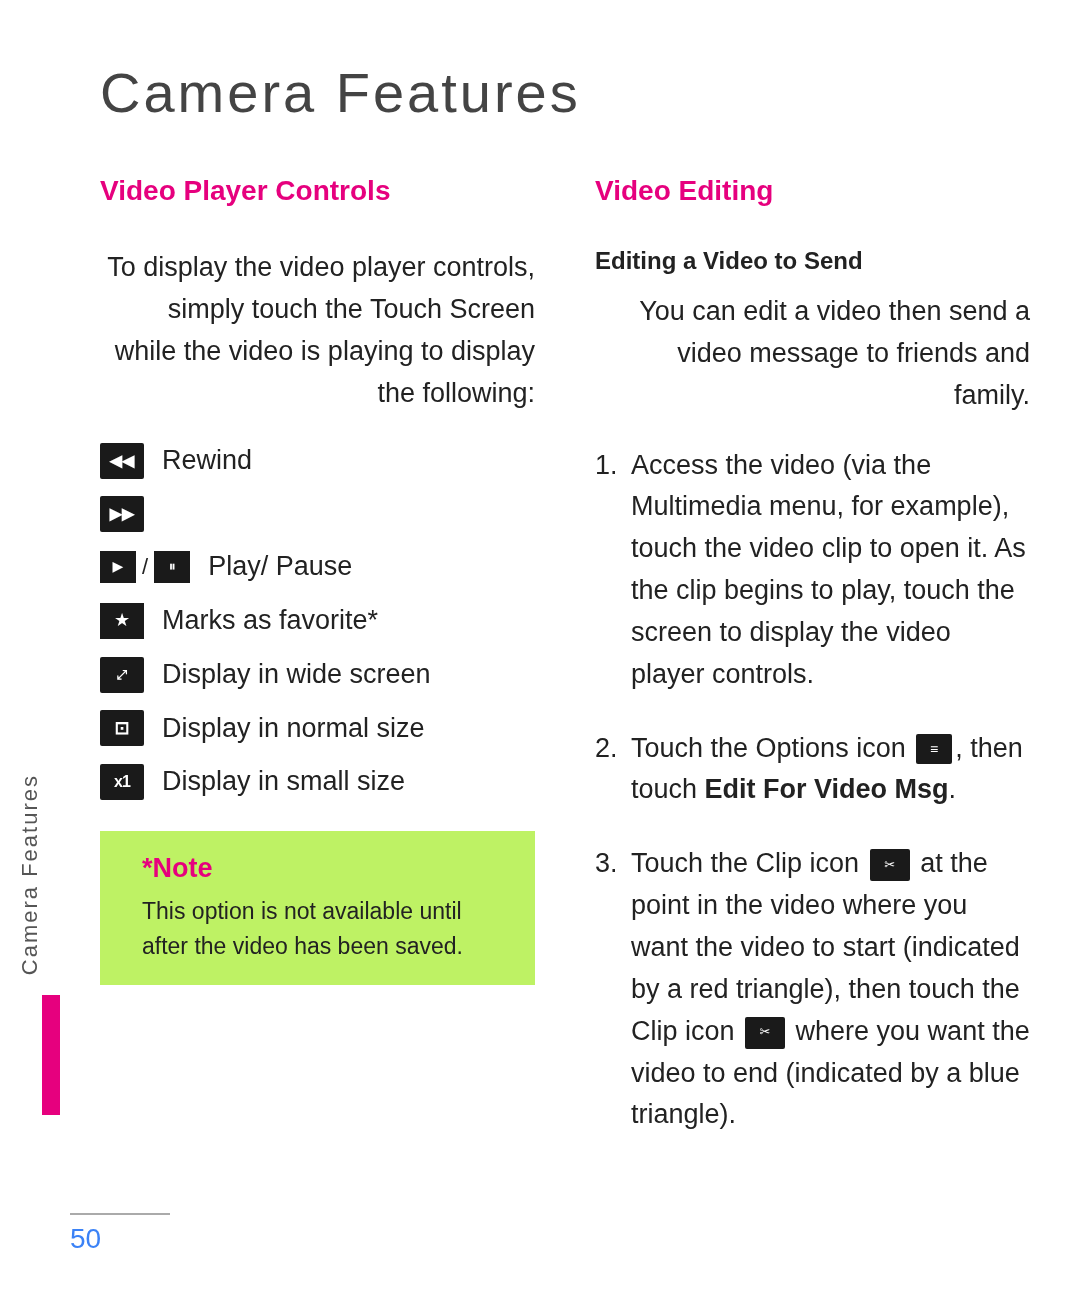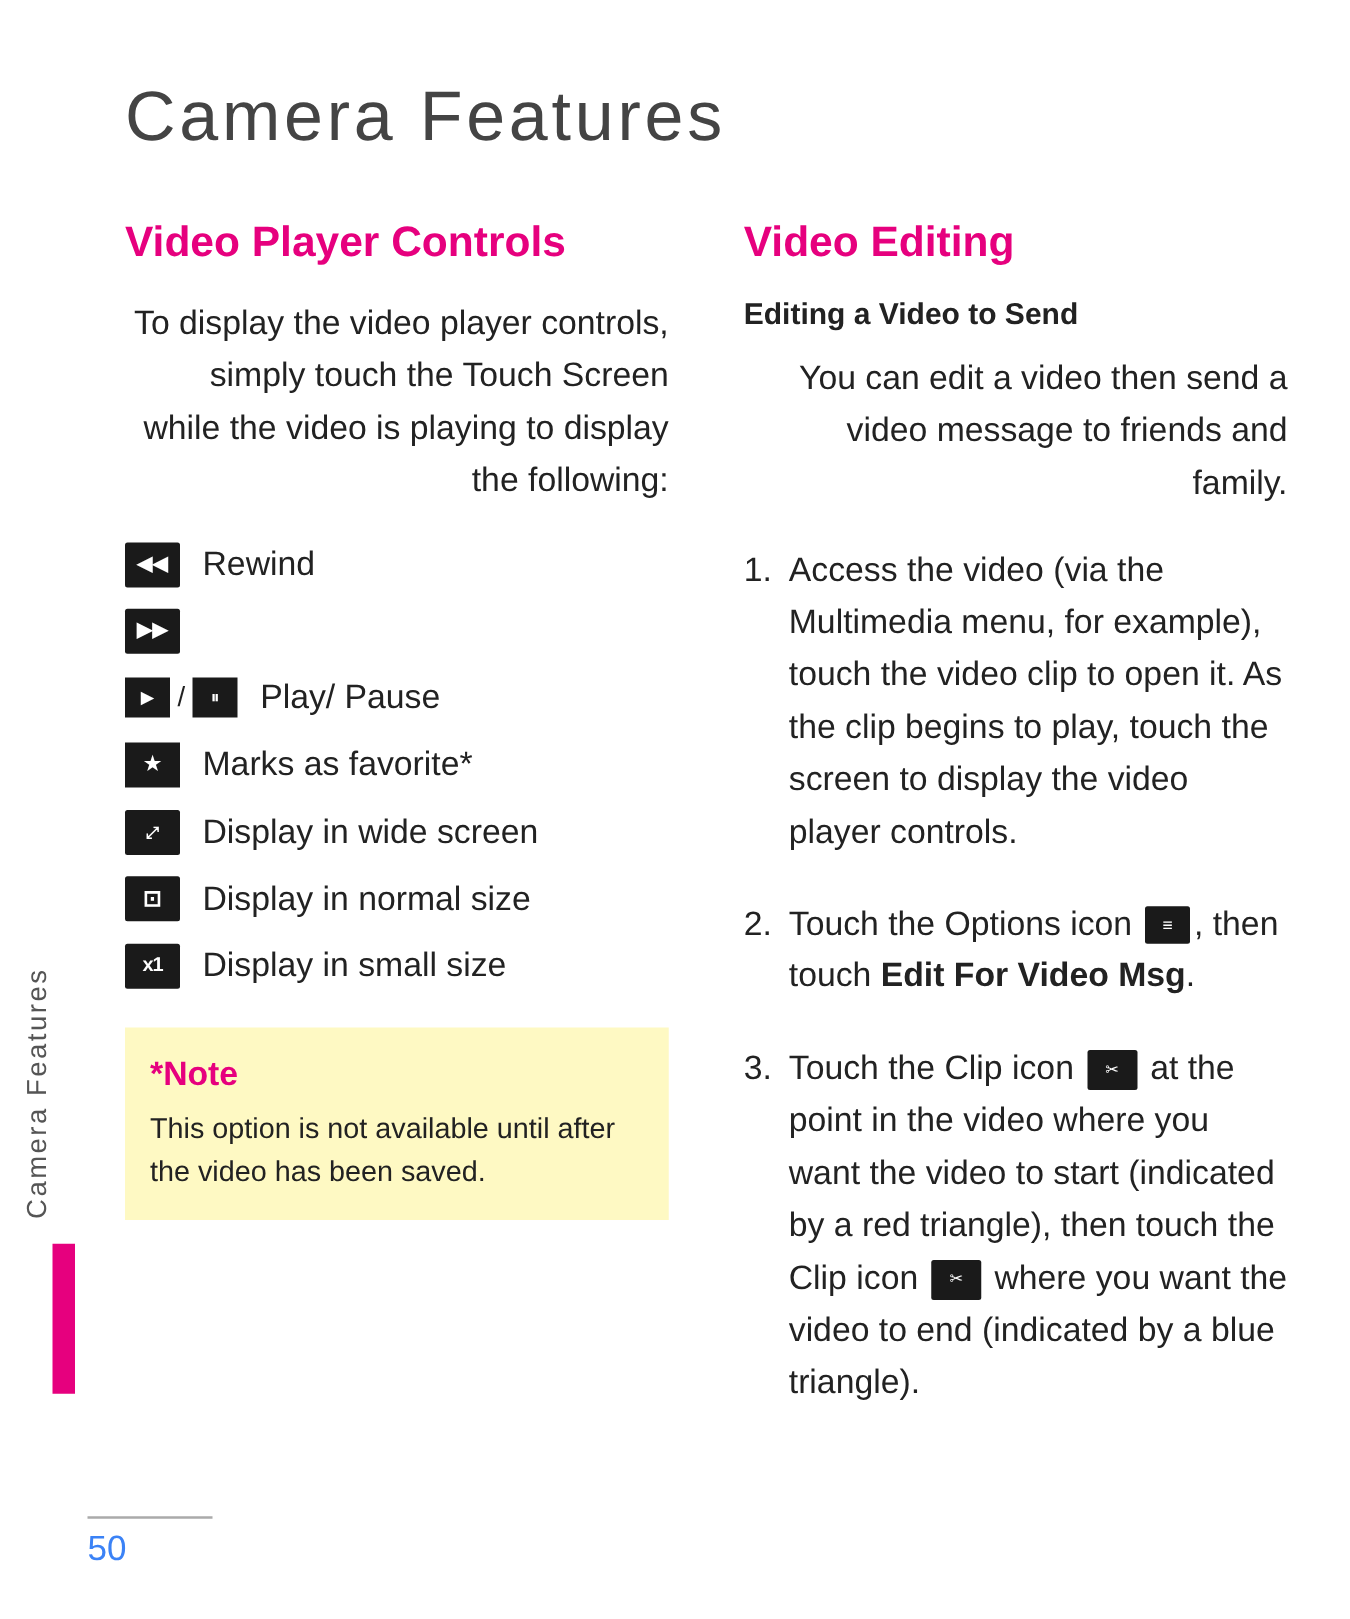--- a/index.html
+++ b/index.html
@@ -78,24 +78,24 @@
     .left-column {
       flex: 1;
     }
 
     .right-column {
       flex: 1;
     }
 
     
     .section-title {
-      font-size: 34px;
+      font-size: 28px;
       font-weight: bold;
       color: #e6007e;
-      margin-bottom: 24px;
+      margin-bottom: 40px;
     }
 
     
     .body-text {
       font-size: 27px;
       line-height: 1.55;
       color: #222222;
       margin-bottom: 28px;
       text-align: right;
     }
@@ -161,22 +161,22 @@
       display: inline-flex;
       align-items: center;
       justify-content: center;
       font-size: 18px;
       margin-right: 18px;
       flex-shrink: 0;
     }
 
     
     .note-box {
-      background: #fef9c3;
-      padding: 22px 20px;
+      background: #bef264;
+      padding: 22px 42px;
       margin-top: 10px;
     }
 
     .note-title {
       font-size: 27px;
       font-weight: bold;
       color: #e6007e;
       margin-bottom: 10px;
     }
 

